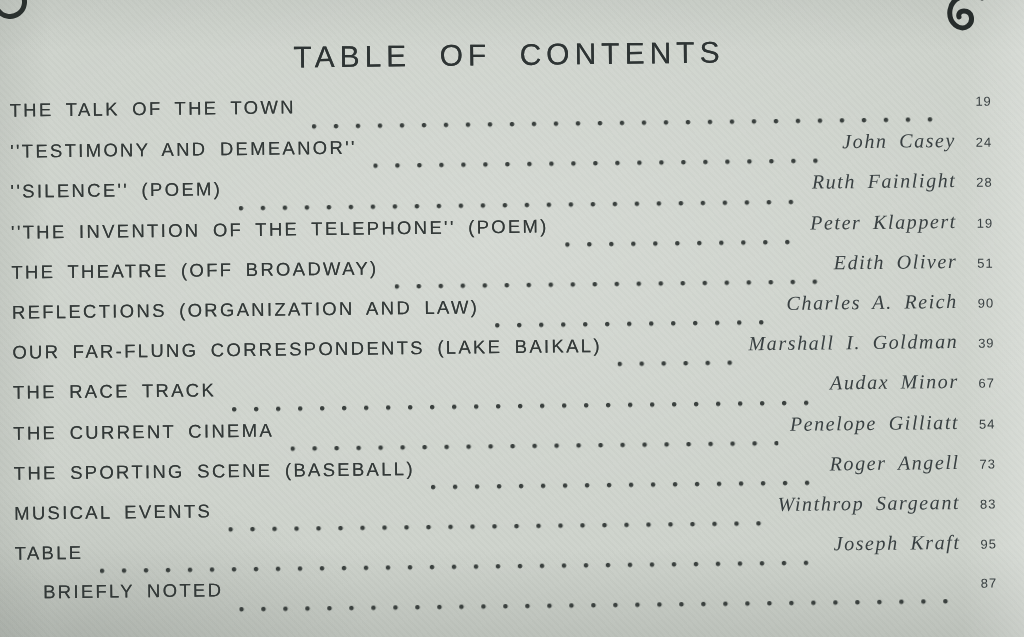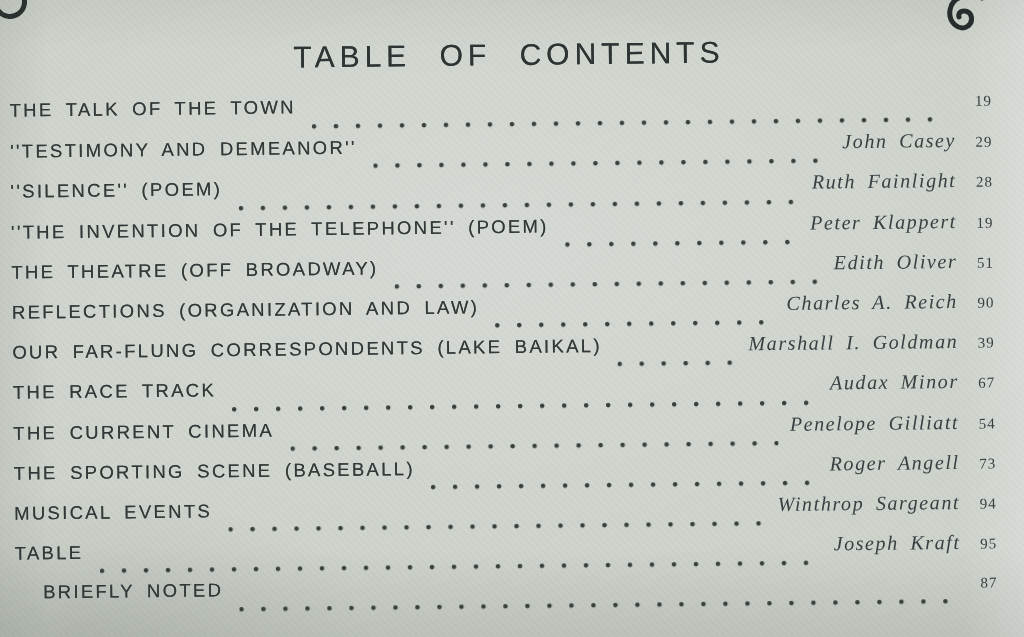--- a/index.html
+++ b/index.html
@@ -59,22 +59,22 @@
   }
   .author{
     flex:0 0 auto;
     font-family:"Liberation Serif",serif;font-style:italic;
     font-size:20px;letter-spacing:1.6px;word-spacing:5px;
     color:#394042;
   }
   .author:empty{display:none;}
   .pageno{
     flex:0 0 auto;width:56px;text-align:center;
-    font-family:Liberation Serif, serif;
-    font-size:15px;letter-spacing:1px;
+    font-family:Liberation Sans, sans-serif;
+    font-size:13px;letter-spacing:1px;
     color:#394042;
   }
 </style>
 </head>
 <body>
 
 <div class="paper">
 
   <div class="corner-mark"></div>
 
@@ -92,21 +92,21 @@
         <span class="etitle">THE TALK OF THE TOWN</span>
         <span class="leader"></span>
 
         <span class="pageno">19</span>
       </div>
 
       <div class="row">
         <span class="etitle">''TESTIMONY AND DEMEANOR''</span>
         <span class="leader"></span>
         <span class="author">John Casey</span>
-        <span class="pageno">29</span>
+        <span class="pageno">24</span>
       </div>
 
       <div class="row">
         <span class="etitle">''SILENCE'' (POEM)</span>
         <span class="leader"></span>
         <span class="author">Ruth Fainlight</span>
         <span class="pageno">28</span>
       </div>
 
       <div class="row">
@@ -155,21 +155,21 @@
         <span class="etitle">THE SPORTING SCENE (BASEBALL)</span>
         <span class="leader"></span>
         <span class="author">Roger Angell</span>
         <span class="pageno">73</span>
       </div>
 
       <div class="row">
         <span class="etitle">MUSICAL EVENTS</span>
         <span class="leader"></span>
         <span class="author">Winthrop Sargeant</span>
-        <span class="pageno">94</span>
+        <span class="pageno">83</span>
       </div>
 
       <div class="row">
         <span class="etitle">TABLE</span>
         <span class="leader"></span>
         <span class="author">Joseph Kraft</span>
         <span class="pageno">95</span>
       </div>
 
       <div class="row indent">

